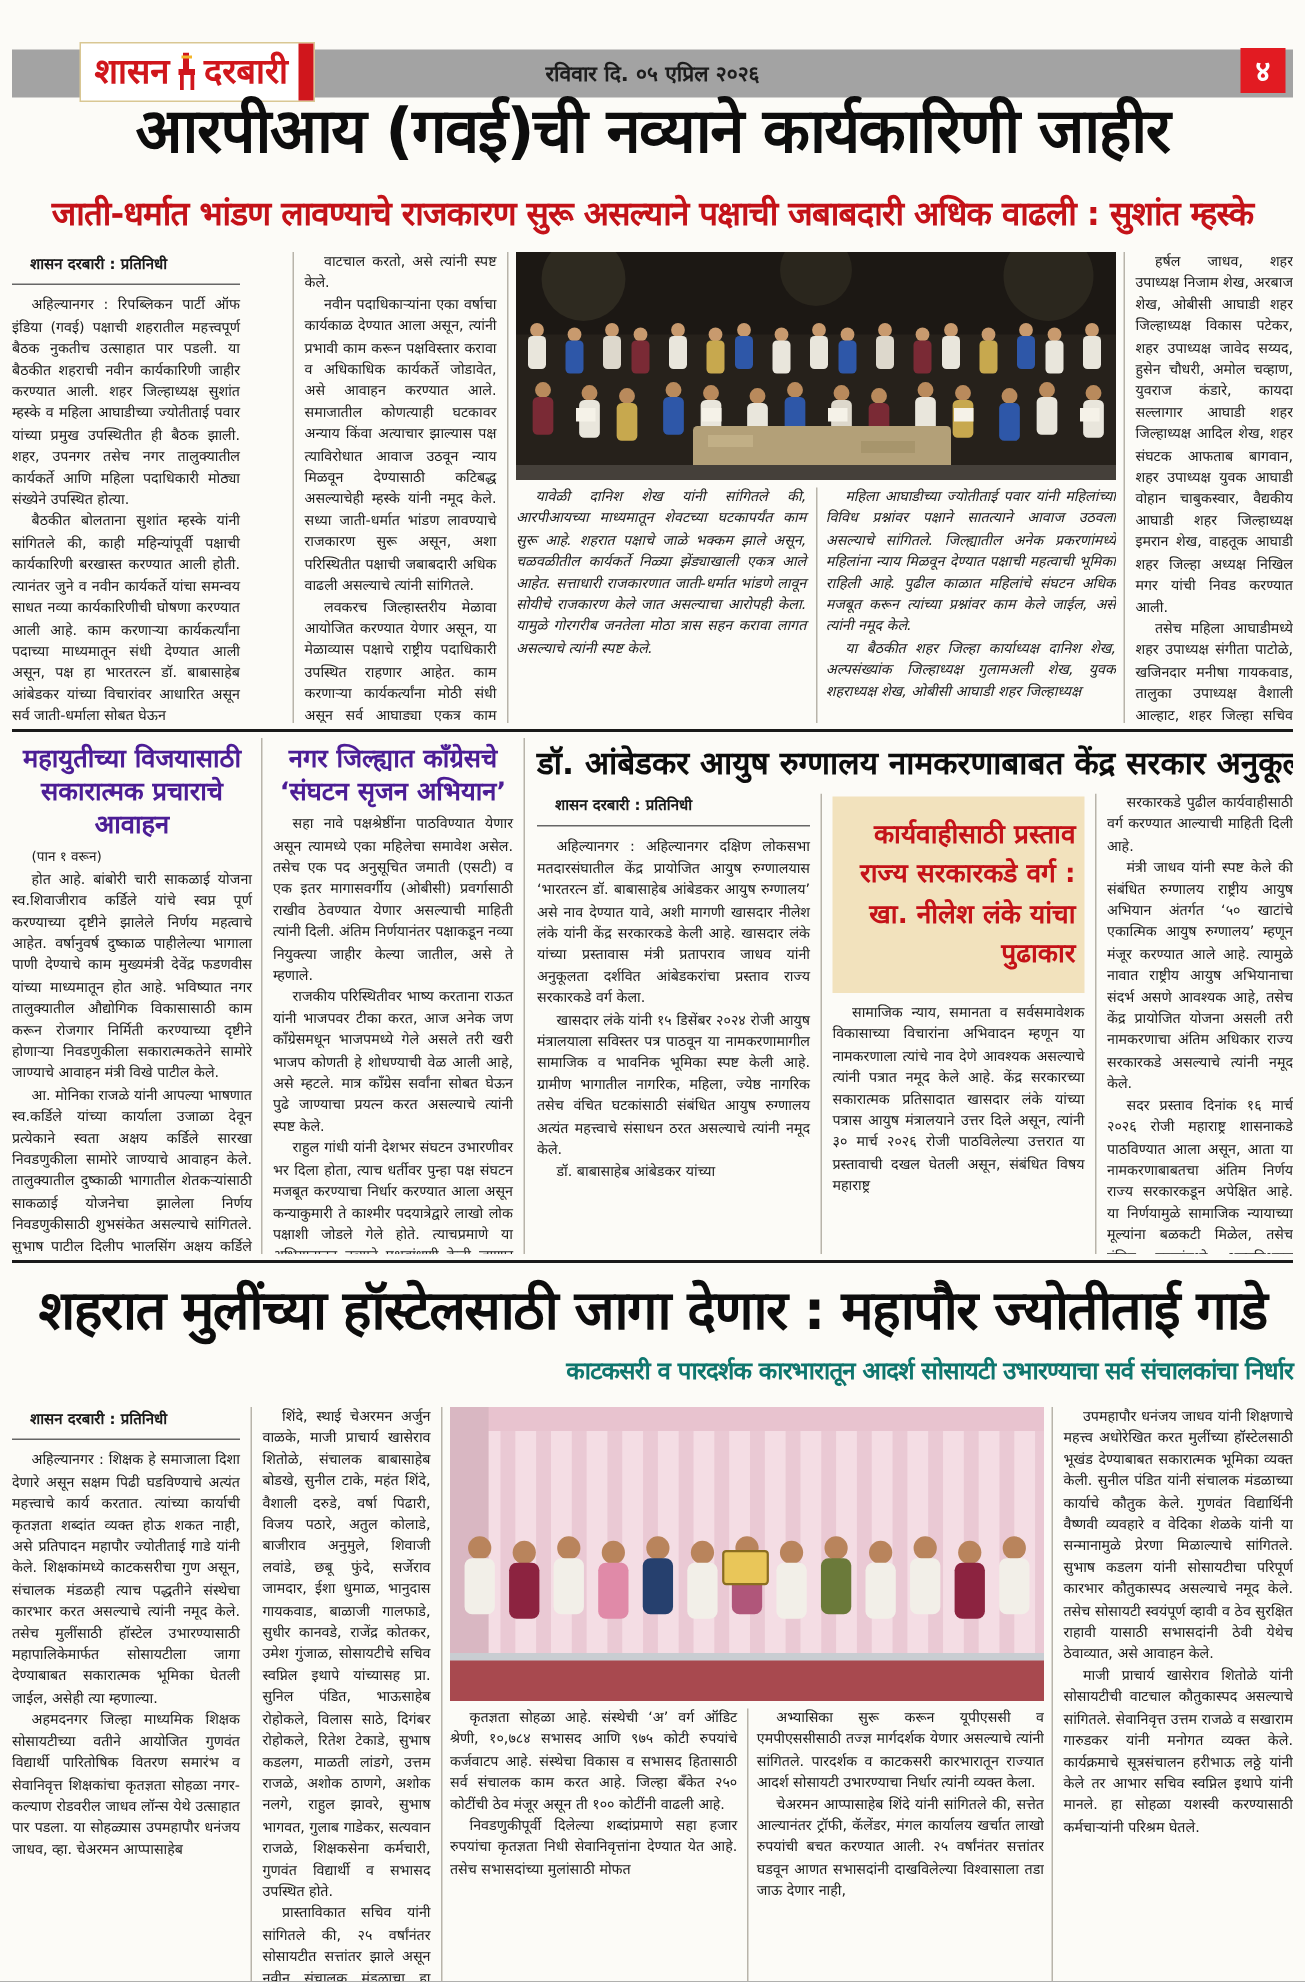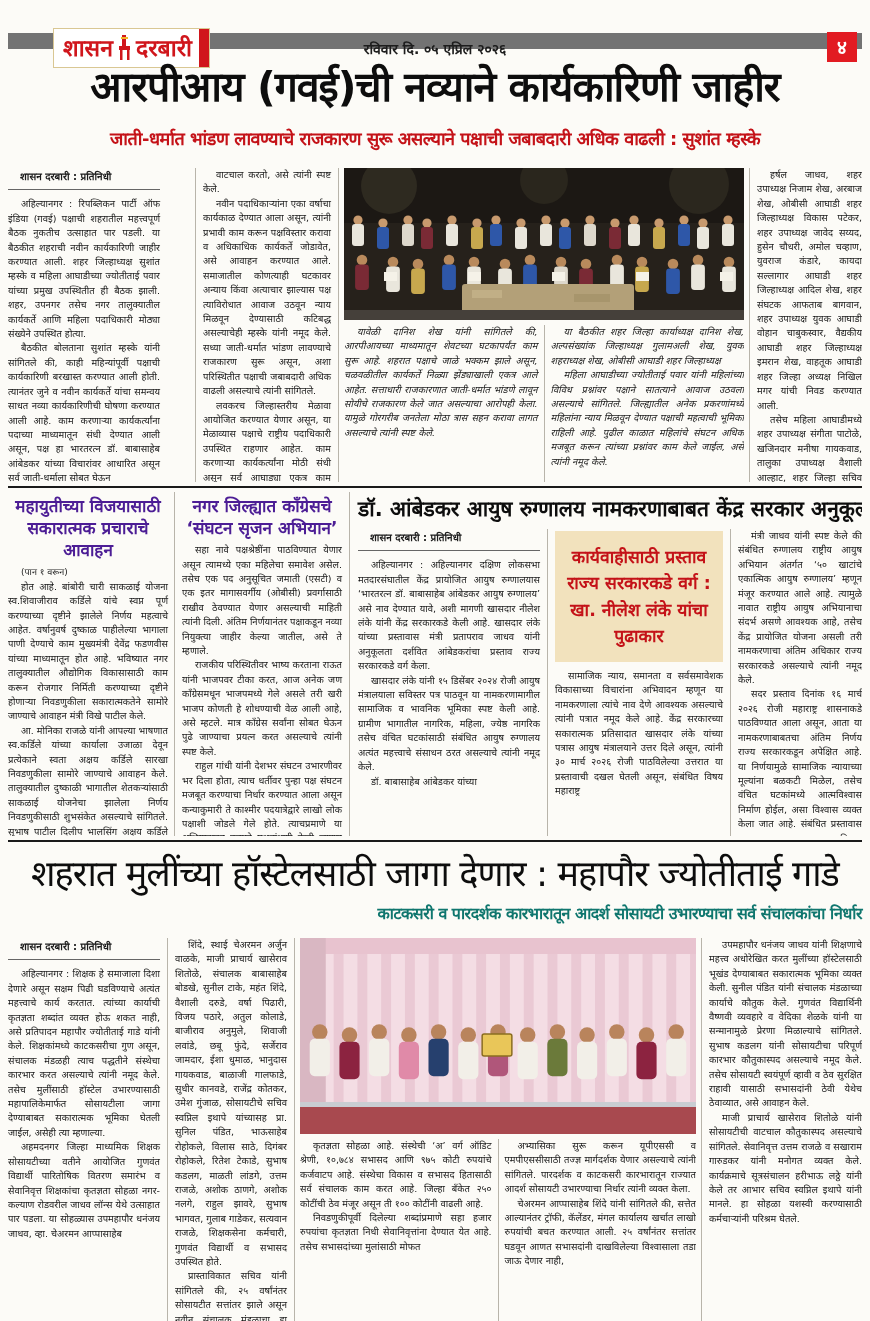--- a/index.html
+++ b/index.html
@@ -1,32 +1,32 @@
 <!DOCTYPE html>
 <html><head>
 <meta charset="utf-8">
 <style>
   html,body{margin:0;padding:0;background:#777;}
   .page{position:relative;width:870px;height:1321px;margin:0 auto;background:#fcfbf7;
         font-family:"DejaVu Sans",sans-serif;color:#1b1b1b;overflow:hidden;}
   
-  .masthead{position:absolute;top:33px;left:8px;right:8px;height:16px;background:#737373;}
+  .masthead{position:absolute;top:33px;left:8px;right:8px;height:32px;background:#a3a3a3;}
   .logo-box{position:absolute;left:46px;top:-4px;height:38px;background:#fff;
             display:flex;align-items:center;padding:0 0 0 9px;box-shadow:0 0 0 1px #d9c793;}
   .logo-text{color:#d0161c;font-weight:bold;font-size:23px;line-height:1;}
   .chair{margin:0 4px;}
   .logo-bar{display:inline-block;width:10px;height:38px;background:#d0161c;margin-left:7px;}
   .masthead-date{position:absolute;left:0;right:0;top:6px;text-align:center;
                  font-size:14px;font-weight:bold;color:#1d1d1d;}
   .pagenum-box{position:absolute;right:5px;top:-1px;width:30px;height:30px;background:#e21b22;
                color:#fff;font-size:19px;font-weight:bold;display:flex;align-items:center;justify-content:center;}
   
   .a1-head{position:absolute;top:64px;left:8px;right:8px;text-align:center;font-size:41px;
            font-weight:800;color:#0d0d0d;line-height:1.15;white-space:nowrap;letter-spacing:-1px;}
-  .a1-sub{position:absolute;top:126px;left:8px;right:8px;text-align:center;font-size:18px;
+  .a1-sub{position:absolute;top:126px;left:8px;right:8px;text-align:center;font-size:22px;
           font-weight:700;color:#c41218;white-space:nowrap;letter-spacing:-0.5px;}
   
   .col{font-size:9.5px;line-height:14.4px;text-align:justify;overflow:hidden;}
   .col p{margin:0;text-indent:13px;}
   .byline{font-size:10px;font-weight:bold;border-bottom:1px solid #666;
           padding:2px 0 5px 12px;margin-bottom:7px;text-indent:0;}
   
   .a1-body{position:absolute;top:168px;left:8px;right:8px;height:314px;display:flex;}
   .a1-c1{width:152px;padding-right:7px;}
   .a1-c2{width:128px;padding:0 7px;border-left:1px solid #b8b4aa;margin-left:28px;}
@@ -46,25 +46,25 @@
   .mid-a{width:160px;padding-right:6px;}
   .mid-a h3,.mid-b h3{font-size:17px;font-weight:700;text-align:center;margin:3px 0 4px;line-height:1.3;color:#4c1d95;}
   .cont-note{font-size:9px;margin:0 0 3px 4px;}
   .mid-b{width:160px;padding:0 7px;border-left:1px solid #b8b4aa;}
   .mid-c{flex:1;border-left:1px solid #b8b4aa;padding-left:8px;display:flex;flex-direction:column;overflow:hidden;}
   .mid-c h2{font-size:21px;font-weight:800;text-align:center;margin:2px 0 7px;white-space:nowrap;color:#0d0d0d;}
   .mid-c-cols{flex:1;display:flex;overflow:hidden;}
   .mc1{width:182px;padding-right:7px;}
   .mc2{width:168px;padding:0 7px;border-left:1px solid #b8b4aa;}
   .mc3{flex:1;padding-left:7px;border-left:1px solid #b8b4aa;}
-  .pull-box{background:#f2e2bd;color:#c41218;font-size:17.5px;font-weight:700;text-align:center;
+  .pull-box{background:#f2e2bd;color:#c41218;font-size:17.5px;font-weight:700;text-align:right;
             padding:13px 6px;line-height:1.5;margin:2px 0 7px;}
   
   .bot-head{position:absolute;top:848px;left:8px;right:8px;text-align:center;font-size:36px;
-            font-weight:400;color:#0d0d0d;white-space:nowrap;letter-spacing:-1px;}
+            font-weight:700;color:#0d0d0d;white-space:nowrap;letter-spacing:-1px;}
   .bot-sub{position:absolute;top:902px;left:8px;right:8px;text-align:right;font-size:16px;
            font-weight:700;color:#0f766e;white-space:nowrap;letter-spacing:-0.5px;}
   .bot-body{position:absolute;top:938px;left:8px;right:8px;bottom:0;display:flex;overflow:hidden;}
   .b-c1{width:152px;padding-right:7px;}
   .b-c2{width:112px;padding:0 7px;border-left:1px solid #b8b4aa;}
   .b-mid{width:396px;border-left:1px solid #b8b4aa;border-right:1px solid #b8b4aa;
          padding:0 5px;display:flex;flex-direction:column;}
   .b-photo{height:196px;background:#f6e3e8;}
   .b-photo svg{display:block;width:100%;height:100%;}
   .b-midcols{flex:1;display:flex;padding-top:5px;overflow:hidden;}
@@ -253,22 +253,22 @@
           <rect x="128" y="122" width="30" height="8" fill="#c8b58c" opacity="0.7"></rect>
           <rect x="230" y="126" width="36" height="8" fill="#a29066" opacity="0.7"></rect>
           <rect x="0" y="142" width="400" height="10" fill="#45403a"></rect>
         </svg>
       </div>
       <div class="a1-midcols">
         <div class="col a1-c3">
           <p>यावेळी दानिश शेख यांनी सांगितले की, आरपीआयच्या माध्यमातून शेवटच्या घटकापर्यंत काम सुरू आहे. शहरात पक्षाचे जाळे भक्कम झाले असून, चळवळीतील कार्यकर्ते निळ्या झेंड्याखाली एकत्र आले आहेत. सत्ताधारी राजकारणात जाती-धर्मात भांडणे लावून सोयीचे राजकारण केले जात असल्याचा आरोपही केला. यामुळे गोरगरीब जनतेला मोठा त्रास सहन करावा लागत असल्याचे त्यांनी स्पष्ट केले.</p>
         </div>
         <div class="col a1-c4">
+          <p>महिला आघाडीच्या ज्योतीताई पवार यांनी महिलांच्या विविध प्रश्नांवर पक्षाने सातत्याने आवाज उठवला असल्याचे सांगितले. जिल्ह्यातील अनेक प्रकरणांमध्ये महिलांना न्याय मिळवून देण्यात पक्षाची महत्वाची भूमिका राहिली आहे. पुढील काळात महिलांचे संघटन अधिक मजबूत करून त्यांच्या प्रश्नांवर काम केले जाईल, असे त्यांनी नमूद केले.</p>
           <p>या बैठकीत शहर जिल्हा कार्याध्यक्ष दानिश शेख, अल्पसंख्यांक जिल्हाध्यक्ष गुलामअली शेख, युवक शहराध्यक्ष शेख, ओबीसी आघाडी शहर जिल्हाध्यक्ष</p>
-          <p>महिला आघाडीच्या ज्योतीताई पवार यांनी महिलांच्या विविध प्रश्नांवर पक्षाने सातत्याने आवाज उठवला असल्याचे सांगितले. जिल्ह्यातील अनेक प्रकरणांमध्ये महिलांना न्याय मिळवून देण्यात पक्षाची महत्वाची भूमिका राहिली आहे. पुढील काळात महिलांचे संघटन अधिक मजबूत करून त्यांच्या प्रश्नांवर काम केले जाईल, असे त्यांनी नमूद केले.</p>
         </div>
       </div>
     </div>
     <div class="col a1-c5">
       <p>हर्षल जाधव, शहर उपाध्यक्ष निजाम शेख, अरबाज शेख, ओबीसी आघाडी शहर जिल्हाध्यक्ष विकास पटेकर, शहर उपाध्यक्ष जावेद सय्यद, हुसेन चौधरी, अमोल चव्हाण, युवराज कंडारे, कायदा सल्लागार आघाडी शहर जिल्हाध्यक्ष आदिल शेख, शहर संघटक आफताब बागवान, शहर उपाध्यक्ष युवक आघाडी वोहान चाबुकस्वार, वैद्यकीय आघाडी शहर जिल्हाध्यक्ष इमरान शेख, वाहतूक आघाडी शहर जिल्हा अध्यक्ष निखिल मगर यांची निवड करण्यात आली.</p>
       <p>तसेच महिला आघाडीमध्ये शहर उपाध्यक्ष संगीता पाटोळे, खजिनदार मनीषा गायकवाड, तालुका उपाध्यक्ष वैशाली आल्हाट, शहर जिल्हा सचिव प्रमिला पाटोळे, केडगाव उपाध्यक्ष विशांती पठारे, शहर संघटक पूजा साठे, नगर तालुका उपाध्यक्ष सोनाली साळवे, शहर जिल्हा उपाध्यक्ष सविता भालेराव, युवती शहराध्यक्ष शितल नाटीकर, शहर जिल्हा कार्याध्यक्ष सारिका साळवे, पारनेर तालुका अध्यक्ष धनश्री चाबुकस्वार यांचीही निवड करण्यात आली.</p>
     </div>
   </div>
 
   <div class="rule1"></div>
@@ -293,20 +293,21 @@
           <div class="byline">शासन दरबारी : प्रतिनिधी</div>
           <p>अहिल्यानगर : अहिल्यानगर दक्षिण लोकसभा मतदारसंघातील केंद्र प्रायोजित आयुष रुग्णालयास ‘भारतरत्न डॉ. बाबासाहेब आंबेडकर आयुष रुग्णालय’ असे नाव देण्यात यावे, अशी मागणी खासदार नीलेश लंके यांनी केंद्र सरकारकडे केली आहे. खासदार लंके यांच्या प्रस्तावास मंत्री प्रतापराव जाधव यांनी अनुकूलता दर्शवित आंबेडकरांचा प्रस्ताव राज्य सरकारकडे वर्ग केला.</p>
           <p>खासदार लंके यांनी १५ डिसेंबर २०२४ रोजी आयुष मंत्रालयाला सविस्तर पत्र पाठवून या नामकरणामागील सामाजिक व भावनिक भूमिका स्पष्ट केली आहे. ग्रामीण भागातील नागरिक, महिला, ज्येष्ठ नागरिक तसेच वंचित घटकांसाठी संबंधित आयुष रुग्णालय अत्यंत महत्त्वाचे संसाधन ठरत असल्याचे त्यांनी नमूद केले.</p>
           <p>डॉ. बाबासाहेब आंबेडकर यांच्या</p>
         </div>
         <div class="col mc2">
           <div class="pull-box">कार्यवाहीसाठी प्रस्ताव राज्य सरकारकडे वर्ग : खा. नीलेश लंके यांचा पुढाकार</div>
           <p>सामाजिक न्याय, समानता व सर्वसमावेशक विकासाच्या विचारांना अभिवादन म्हणून या नामकरणाला त्यांचे नाव देणे आवश्यक असल्याचे त्यांनी पत्रात नमूद केले आहे. केंद्र सरकारच्या सकारात्मक प्रतिसादात खासदार लंके यांच्या पत्रास आयुष मंत्रालयाने उत्तर दिले असून, त्यांनी ३० मार्च २०२६ रोजी पाठविलेल्या उत्तरात या प्रस्तावाची दखल घेतली असून, संबंधित विषय महाराष्ट्र</p>
         </div>
         <div class="col mc3">
+          <p>सरकारकडे पुढील कार्यवाहीसाठी वर्ग करण्यात आल्याची माहिती दिली आहे.</p>
           <p>मंत्री जाधव यांनी स्पष्ट केले की संबंधित रुग्णालय राष्ट्रीय आयुष अभियान अंतर्गत ‘५० खाटांचे एकात्मिक आयुष रुग्णालय’ म्हणून मंजूर करण्यात आले आहे. त्यामुळे नावात राष्ट्रीय आयुष अभियानाचा संदर्भ असणे आवश्यक आहे, तसेच केंद्र प्रायोजित योजना असली तरी नामकरणाचा अंतिम अधिकार राज्य सरकारकडे असल्याचे त्यांनी नमूद केले.</p>
           <p>सदर प्रस्ताव दिनांक १६ मार्च २०२६ रोजी महाराष्ट्र शासनाकडे पाठविण्यात आला असून, आता या नामकरणाबाबतचा अंतिम निर्णय राज्य सरकारकडून अपेक्षित आहे. या निर्णयामुळे सामाजिक न्यायाच्या मूल्यांना बळकटी मिळेल, तसेच वंचित घटकांमध्ये आत्मविश्वास निर्माण होईल, असा विश्वास व्यक्त केला जात आहे. संबंधित प्रस्तावास शासन स्तरावर सकारात्मक प्रतिसाद मिळत असून, लवकरच राज्य सरकार यावर निर्णय घेईल, अशी अपेक्षा आहे.</p>
         </div>
       </div>
     </div>
   </div>
 
   <div class="rule2"></div>
 
   <div class="bot-head">शहरात मुलींच्या हॉस्टेलसाठी जागा देणार : महापौर ज्योतीताई गाडे</div>

